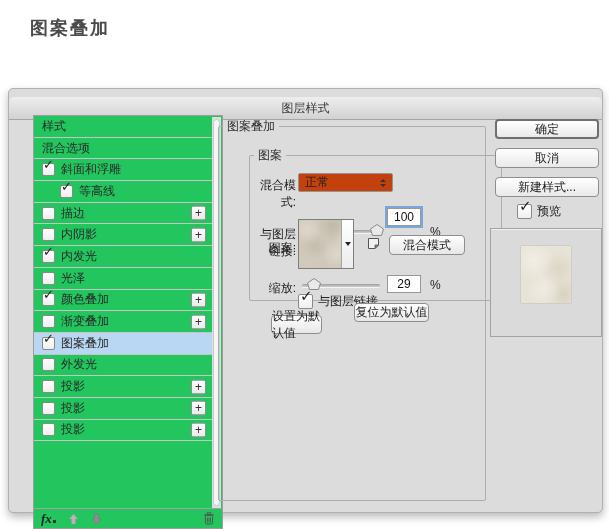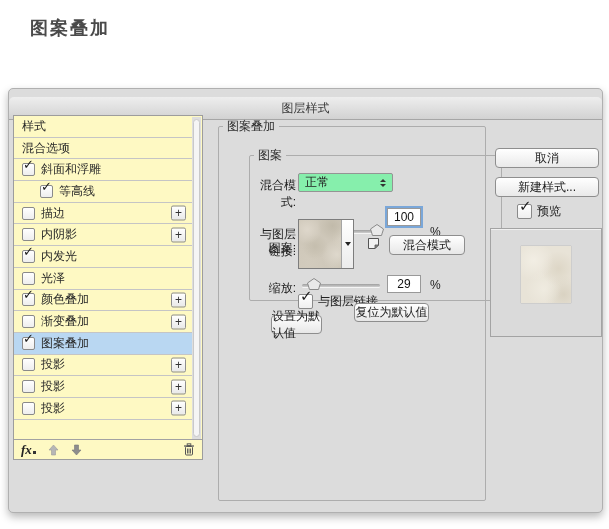--- a/index.html
+++ b/index.html
@@ -20,22 +20,22 @@
   }
   .titlebar{
     position:absolute;left:0;top:0;right:0;height:22px;
     background:linear-gradient(#eeeeee,#d2d2d2);
     border-bottom:1px solid #a6a6a6;border-radius:5px 5px 0 0;
     display:flex;align-items:center;justify-content:center;
     font-size:12px;color:#3a3a3a;margin-top:8px;
   }
   
   .sidebar{
-    position:absolute;left:4px;top:26px;width:190px;height:345px;
-    background:#fef9c3;border:1px solid #9d9d9d;box-sizing:border-box;
+    position:absolute;left:24px;top:26px;width:190px;height:414px;
+    background:#22c55e;border:1px solid #9d9d9d;box-sizing:border-box;
   }
   .rows{position:absolute;left:0;top:0;right:10px;}
   .srow{
     height:20.7px;border-bottom:1px solid #c5c5c5;display:flex;align-items:center;
     padding-left:8px;font-size:12px;color:#2a2a2a;position:relative;
   }
   .srow.indent{padding-left:26px;}
   .srow.selected{background:var(--sel,#b9d7f2);}
   .cbx{
     width:11px;height:11px;background:linear-gradient(#ffffff,#eeeeee);
@@ -67,21 +67,21 @@
   .fxdot{width:3px;height:3px;background:#333;margin:6px 0 0 1px;}
   .arrbtn{margin-left:12px;display:flex;align-items:center;}
   .trashbtn{margin-left:auto;margin-right:7px;display:flex;align-items:center;}
   
   fieldset{border:1px solid #adadad;border-radius:2px;margin:0;padding:0;}
   legend{font-size:12px;color:#2e2e2e;padding:0 4px;margin-left:4px;}
   .panel-outer{position:absolute;left:209px;top:29px;width:266px;height:381px;}
   .panel-inner{position:absolute;left:6px;top:12px;width:251px;height:152px;margin-left:24px;}
   .flabel{position:absolute;font-size:12px;color:#222;text-align:right;}
   .dropdown{
-    position:absolute;background:#86efac;border:1px solid #949494;border-radius:2px;
+    position:absolute;background:#c2410c;border:1px solid #949494;border-radius:2px;
     font-size:12px;color:#222;display:flex;align-items:center;padding:0 6px;box-sizing:border-box;
   }
   .dd-arrows{margin-left:auto;display:flex;flex-direction:column;gap:2px;}
   .tri-up{width:0;height:0;border-left:4px solid transparent;border-right:4px solid transparent;border-bottom:4px solid #333;}
   .tri-dn{width:0;height:0;border-left:4px solid transparent;border-right:4px solid transparent;border-top:4px solid #333;}
   .track{
     position:absolute;height:3px;background:linear-gradient(#9e9e9e,#cfcfcf);
     border-radius:2px;box-shadow:0 1px 0 rgba(255,255,255,.7);
   }
   .thumb{position:absolute;width:14px;height:12px;}
@@ -206,20 +206,24 @@
           <span class="plusbtn">+</span>
         </div>
         <div class="srow selected">
           <span class="cbx">
             <span class="tick">✓</span>
           </span>
           <span>图案叠加</span>
         </div>
         <div class="srow">
           <span class="cbx"></span>
+          <span>外发光</span>
+        </div>
+        <div class="srow">
+          <span class="cbx"></span>
           <span>投影</span>
           <span class="plusbtn">+</span>
         </div>
         <div class="srow">
           <span class="cbx"></span>
           <span>投影</span>
           <span class="plusbtn">+</span>
         </div>
         <div class="srow">
           <span class="cbx"></span>
@@ -310,20 +314,21 @@
             <span class="tick">✓</span>
           </span>
         <span>与图层链接</span>
       </span>
     </fieldset>
 
     <div class="pushbtn" style="left:52px;top:180px;width:51px;height:19px;">设置为默认值</div>
     <div class="pushbtn" style="left:135px;top:168px;width:75px;height:19px;text-align:right;">复位为默认值</div>
   </fieldset>
 
+  <div class="action default" style="top:30px;">确定</div>
   <div class="action" style="top:59px;">取消</div>
   <div class="action" style="top:88px;">新建样式...</div>
 
   <span class="checkrow" style="left:508px;top:114px;">
     <span class="cbx13">
         <span class="tick">✓</span>
       </span>
     <span>预览</span>
   </span>
 

